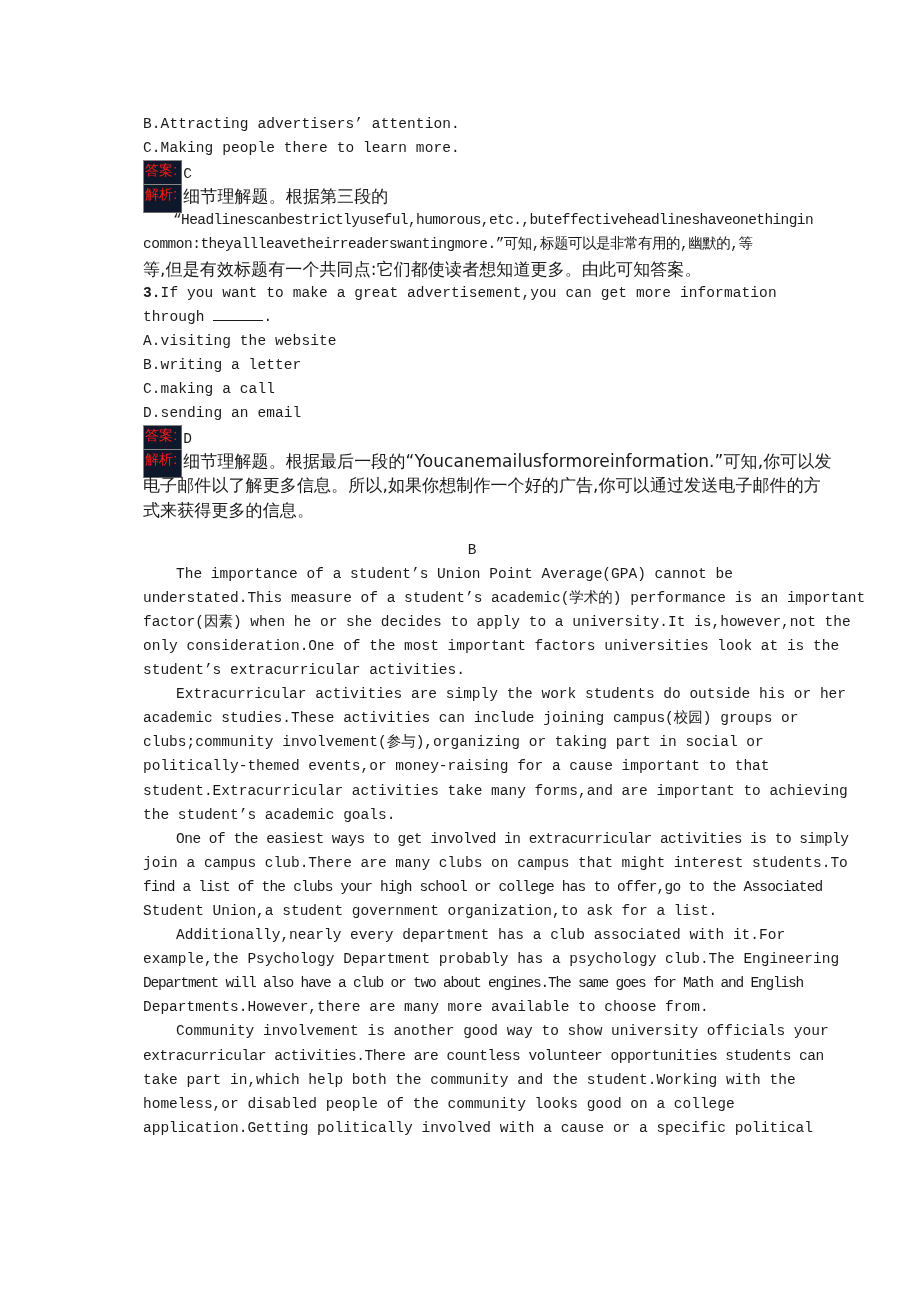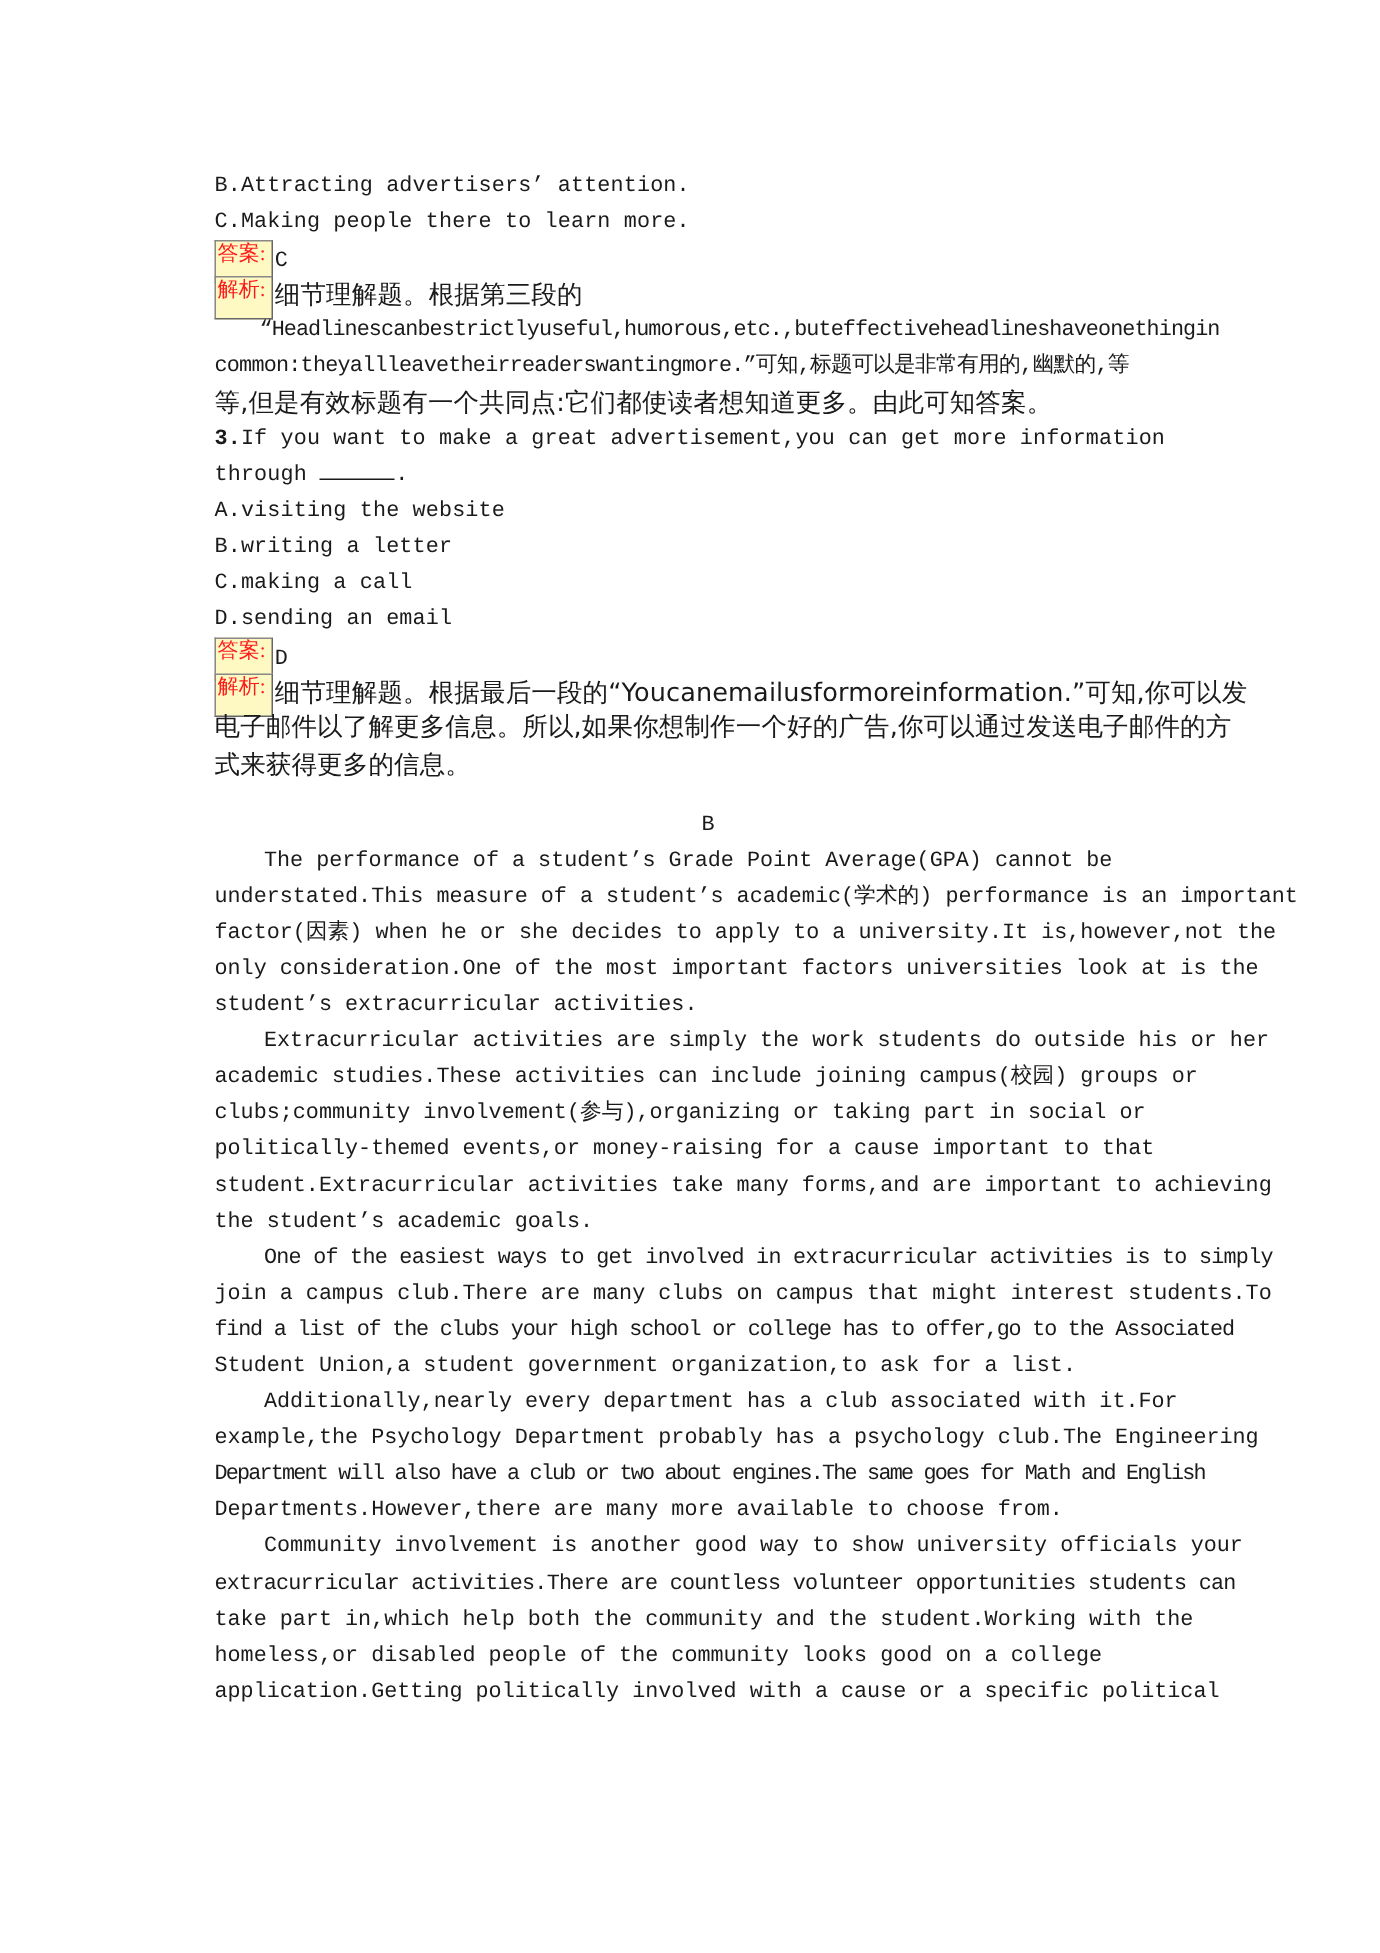--- a/index.html
+++ b/index.html
@@ -30,26 +30,26 @@
     }
     .para-line {
       font-size: 14.5px;
       line-height: 24.1px;
       white-space: nowrap;
     }
     .indent { padding-left: 33px; }
     .qnum { font-weight: bold; }
     .label-box {
       display: inline-block;
-      background: #fef9c3;
+      background: #0f172a;
       border: 1px solid #888888;
       border-right-color: #666666;
       border-bottom-color: #666666;
       color: #ff1a1a;
-      font-family: Liberation Serif, serif;
+      font-family: Liberation Sans, sans-serif;
       font-size: 14px;
       line-height: 18px;
       height: 29px;
       padding: 0 4px 0 1px;
       vertical-align: middle;
       box-sizing: border-box;
       margin-right: 1px;
     }
     .cjk {
       font-family: "DejaVu Sans", sans-serif;
@@ -108,21 +108,21 @@
 
   <div class="line">
     <span class="label-box">解析:</span><span class="cjk">细节理解题。根据最后一段的“Youcanemailusformoreinformation.”可知,你可以发</span>
   </div>
   <div class="line cjk">电子邮件以了解更多信息。所以,如果你想制作一个好的广告,你可以通过发送电子邮件的方</div>
   <div class="line cjk">式来获得更多的信息。</div>
 
   <div class="section-title">B</div>
 
   <div>
-    <div class="para-line indent">The performance of a student’s Grade Point Average(GPA) cannot be</div>
+    <div class="para-line indent">The importance of a student’s Union Point Average(GPA) cannot be</div>
     <div class="para-line">understated.This measure of a student’s academic(学术的) performance is an important</div>
     <div class="para-line">factor(因素) when he or she decides to apply to a university.It is,however,not the</div>
     <div class="para-line">only consideration.One of the most important factors universities look at is the</div>
     <div class="para-line">student’s extracurricular activities.</div>
   </div>
 
   <div>
     <div class="para-line indent">Extracurricular activities are simply the work students do outside his or her</div>
     <div class="para-line">academic studies.These activities can include joining campus(校园) groups or</div>
     <div class="para-line">clubs;community involvement(参与),organizing or taking part in social or</div>

